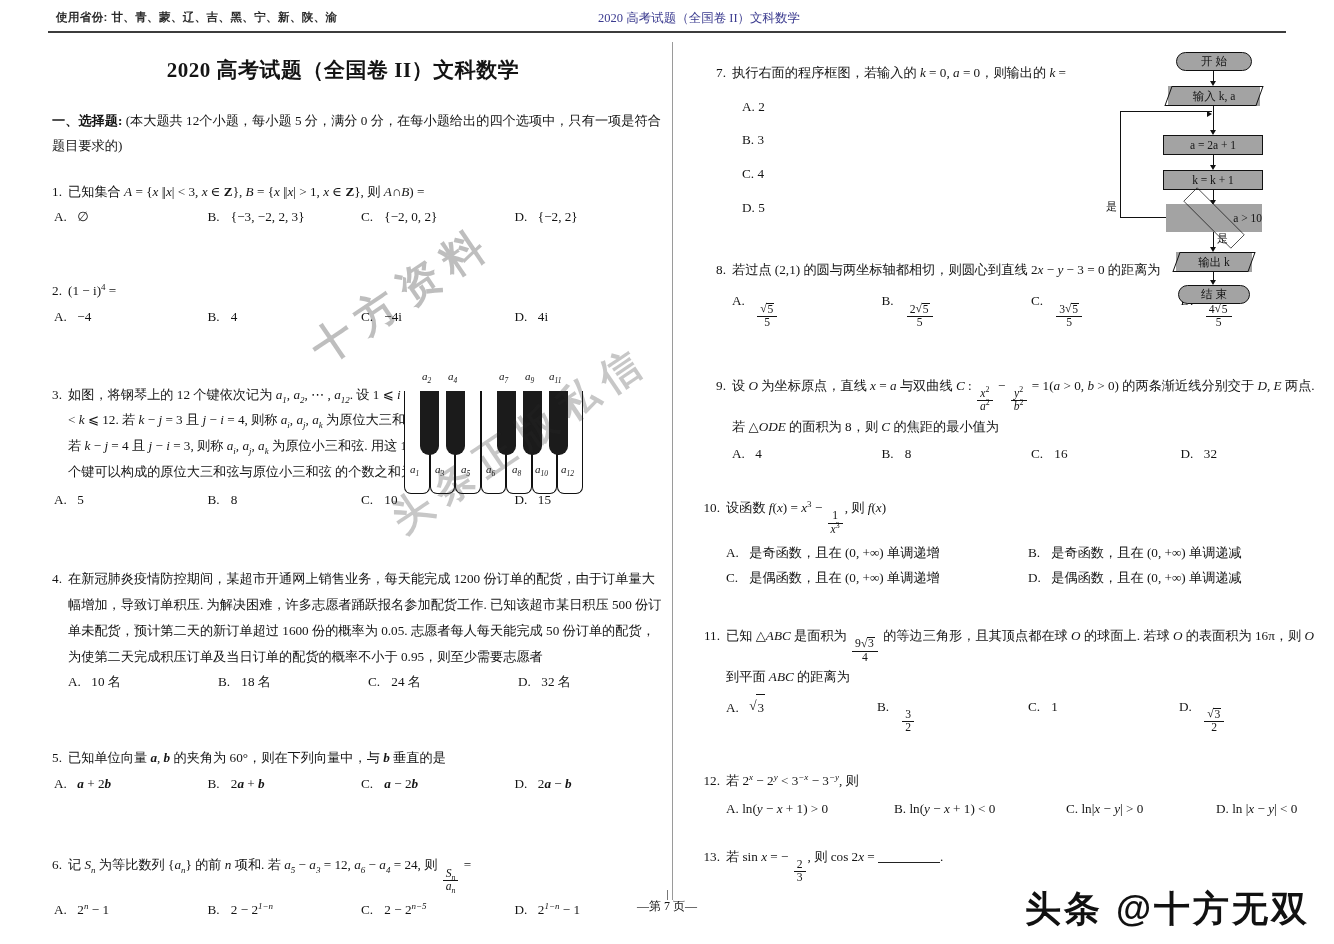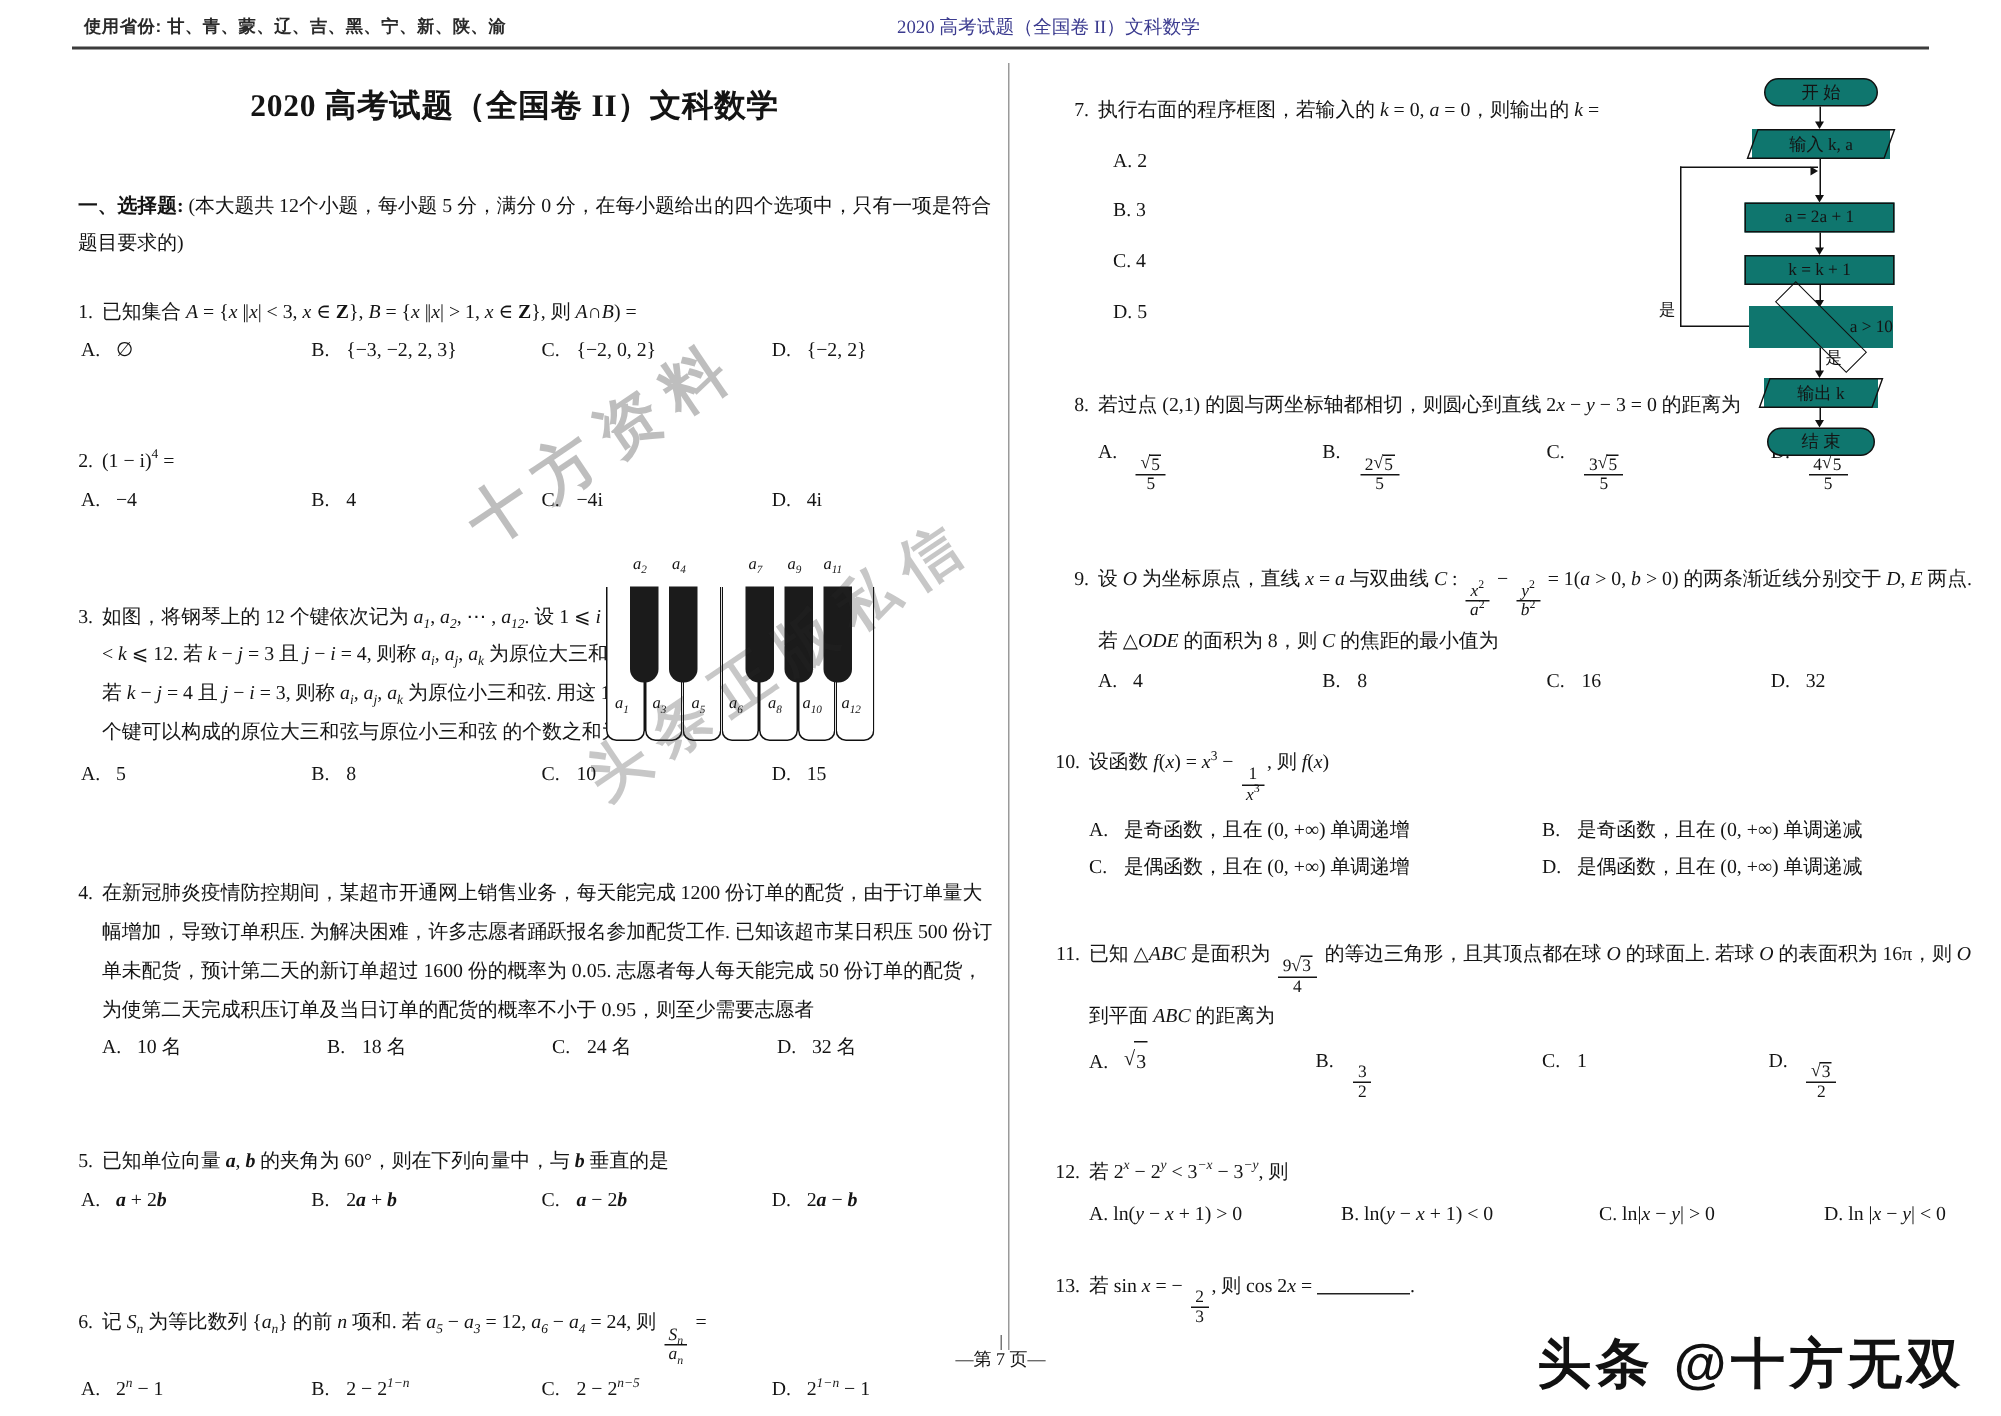--- a/index.html
+++ b/index.html
@@ -42,21 +42,21 @@
   
   .col { position:absolute; top:42px; }
   .col-left  { left:18px;  width:650px; }
   .col-right { left:690px; width:640px; }
 
   
   .doc-title {
     text-align:center; font-size:21px; font-weight:bold;
     margin:14px 0 0 0; letter-spacing:.5px;
   }
-  .sec-head { margin:40px 0 0 34px; font-size:13.2px; line-height:1.92; }
+  .sec-head { margin:24px 0 0 34px; font-size:13.2px; line-height:1.92; }
   .sec-head b { font-weight:bold; }
 
   .q { position:relative; font-size:13.2px; line-height:1.95; }
   .q .num {
     position:absolute; left:0; top:0; width:26px; text-align:right;
   }
   .q .body { margin-left:32px; }
   .opts { display:flex; margin-left:32px; }
   .opts .o { flex:0 0 auto; }
   .opts.w4 .o { width:25%; }
@@ -101,21 +101,21 @@
     border-bottom-left-radius:9px; border-bottom-right-radius:9px;
   }
   .klabel {
     position:absolute; font-size:11px; font-style:italic;
     font-family:"Liberation Serif","DejaVu Serif",serif; white-space:nowrap;
   }
 
   
   .flow { position:absolute; left:1128px; top:44px; width:200px; height:200px; }
   .fnode {
-    position:absolute; border:1.25px solid #111; background:#0f766e;
+    position:absolute; border:1.25px solid #111; background:#a3a3a3;
     font-size:11.5px; text-align:center; white-space:nowrap;
     display:flex; align-items:center; justify-content:center;
   }
   .fterm { border-radius:11px; }
   .fpara { border:none; }
   .fpara .pshape {
     border:1.25px solid #111; transform:skewX(-20deg);
     position:absolute; left:0; top:0; width:100%; height:100%;
   }
   .fpara .ptext { position:relative; z-index:2; }

